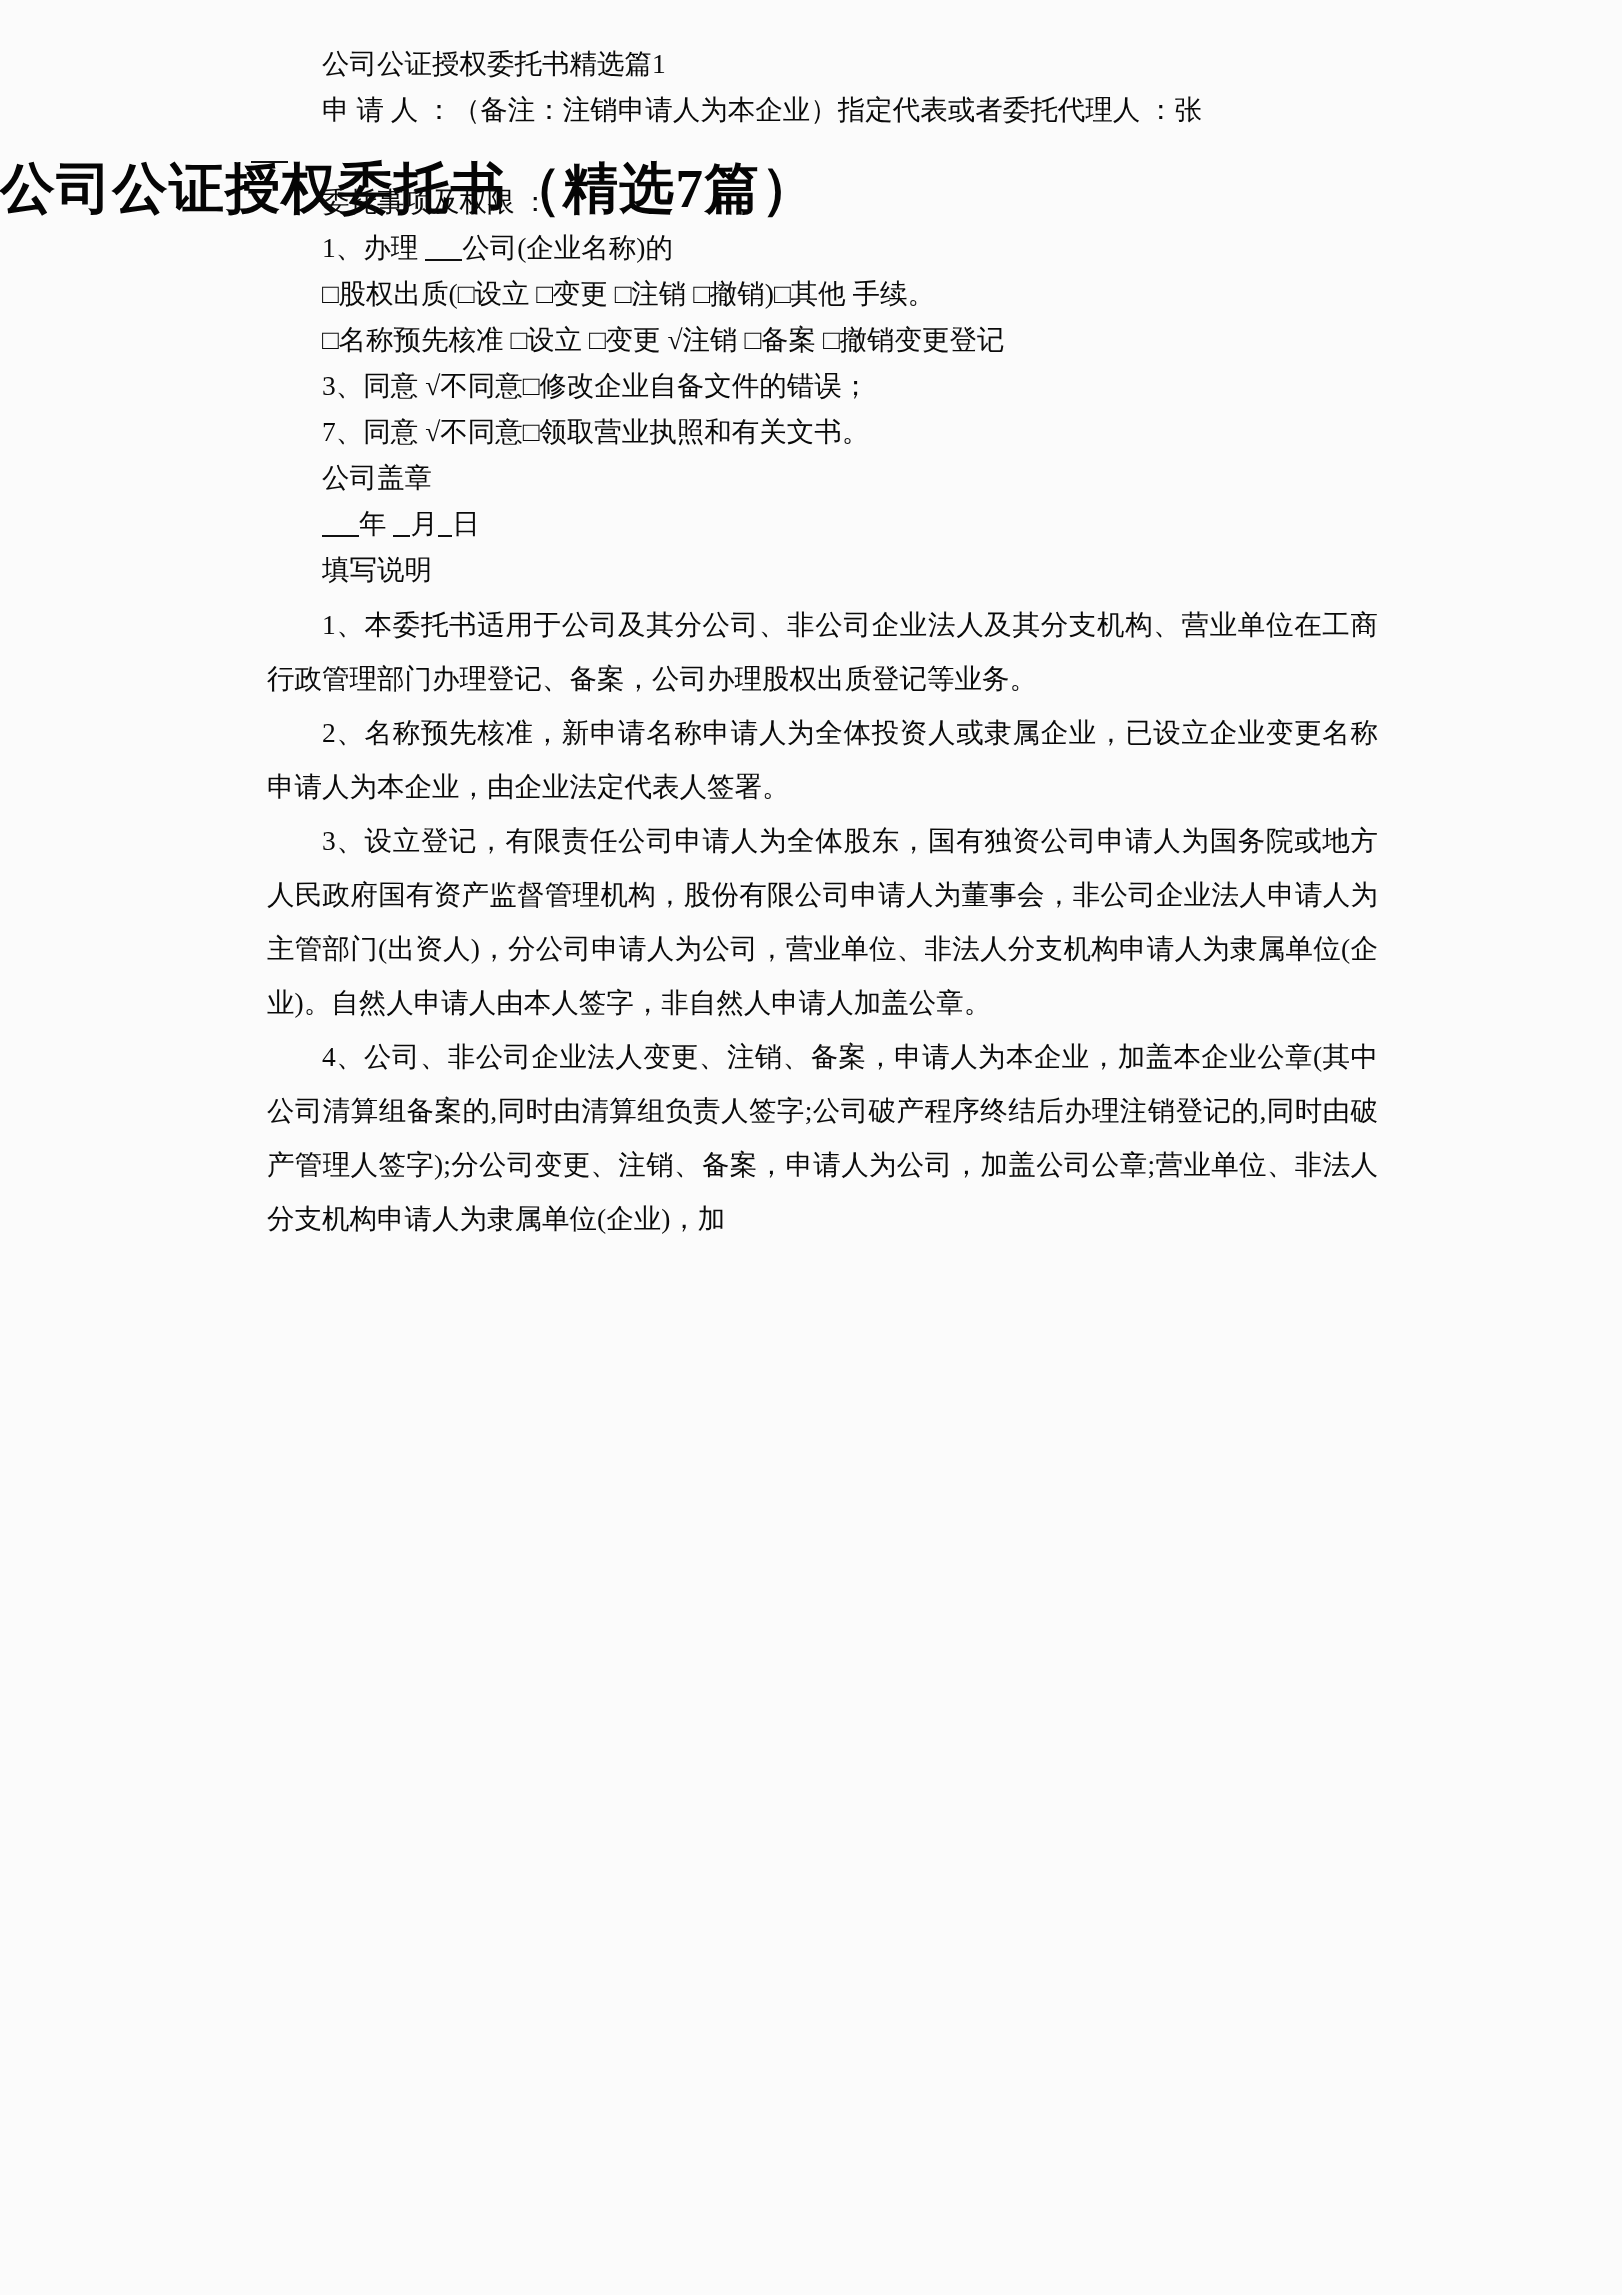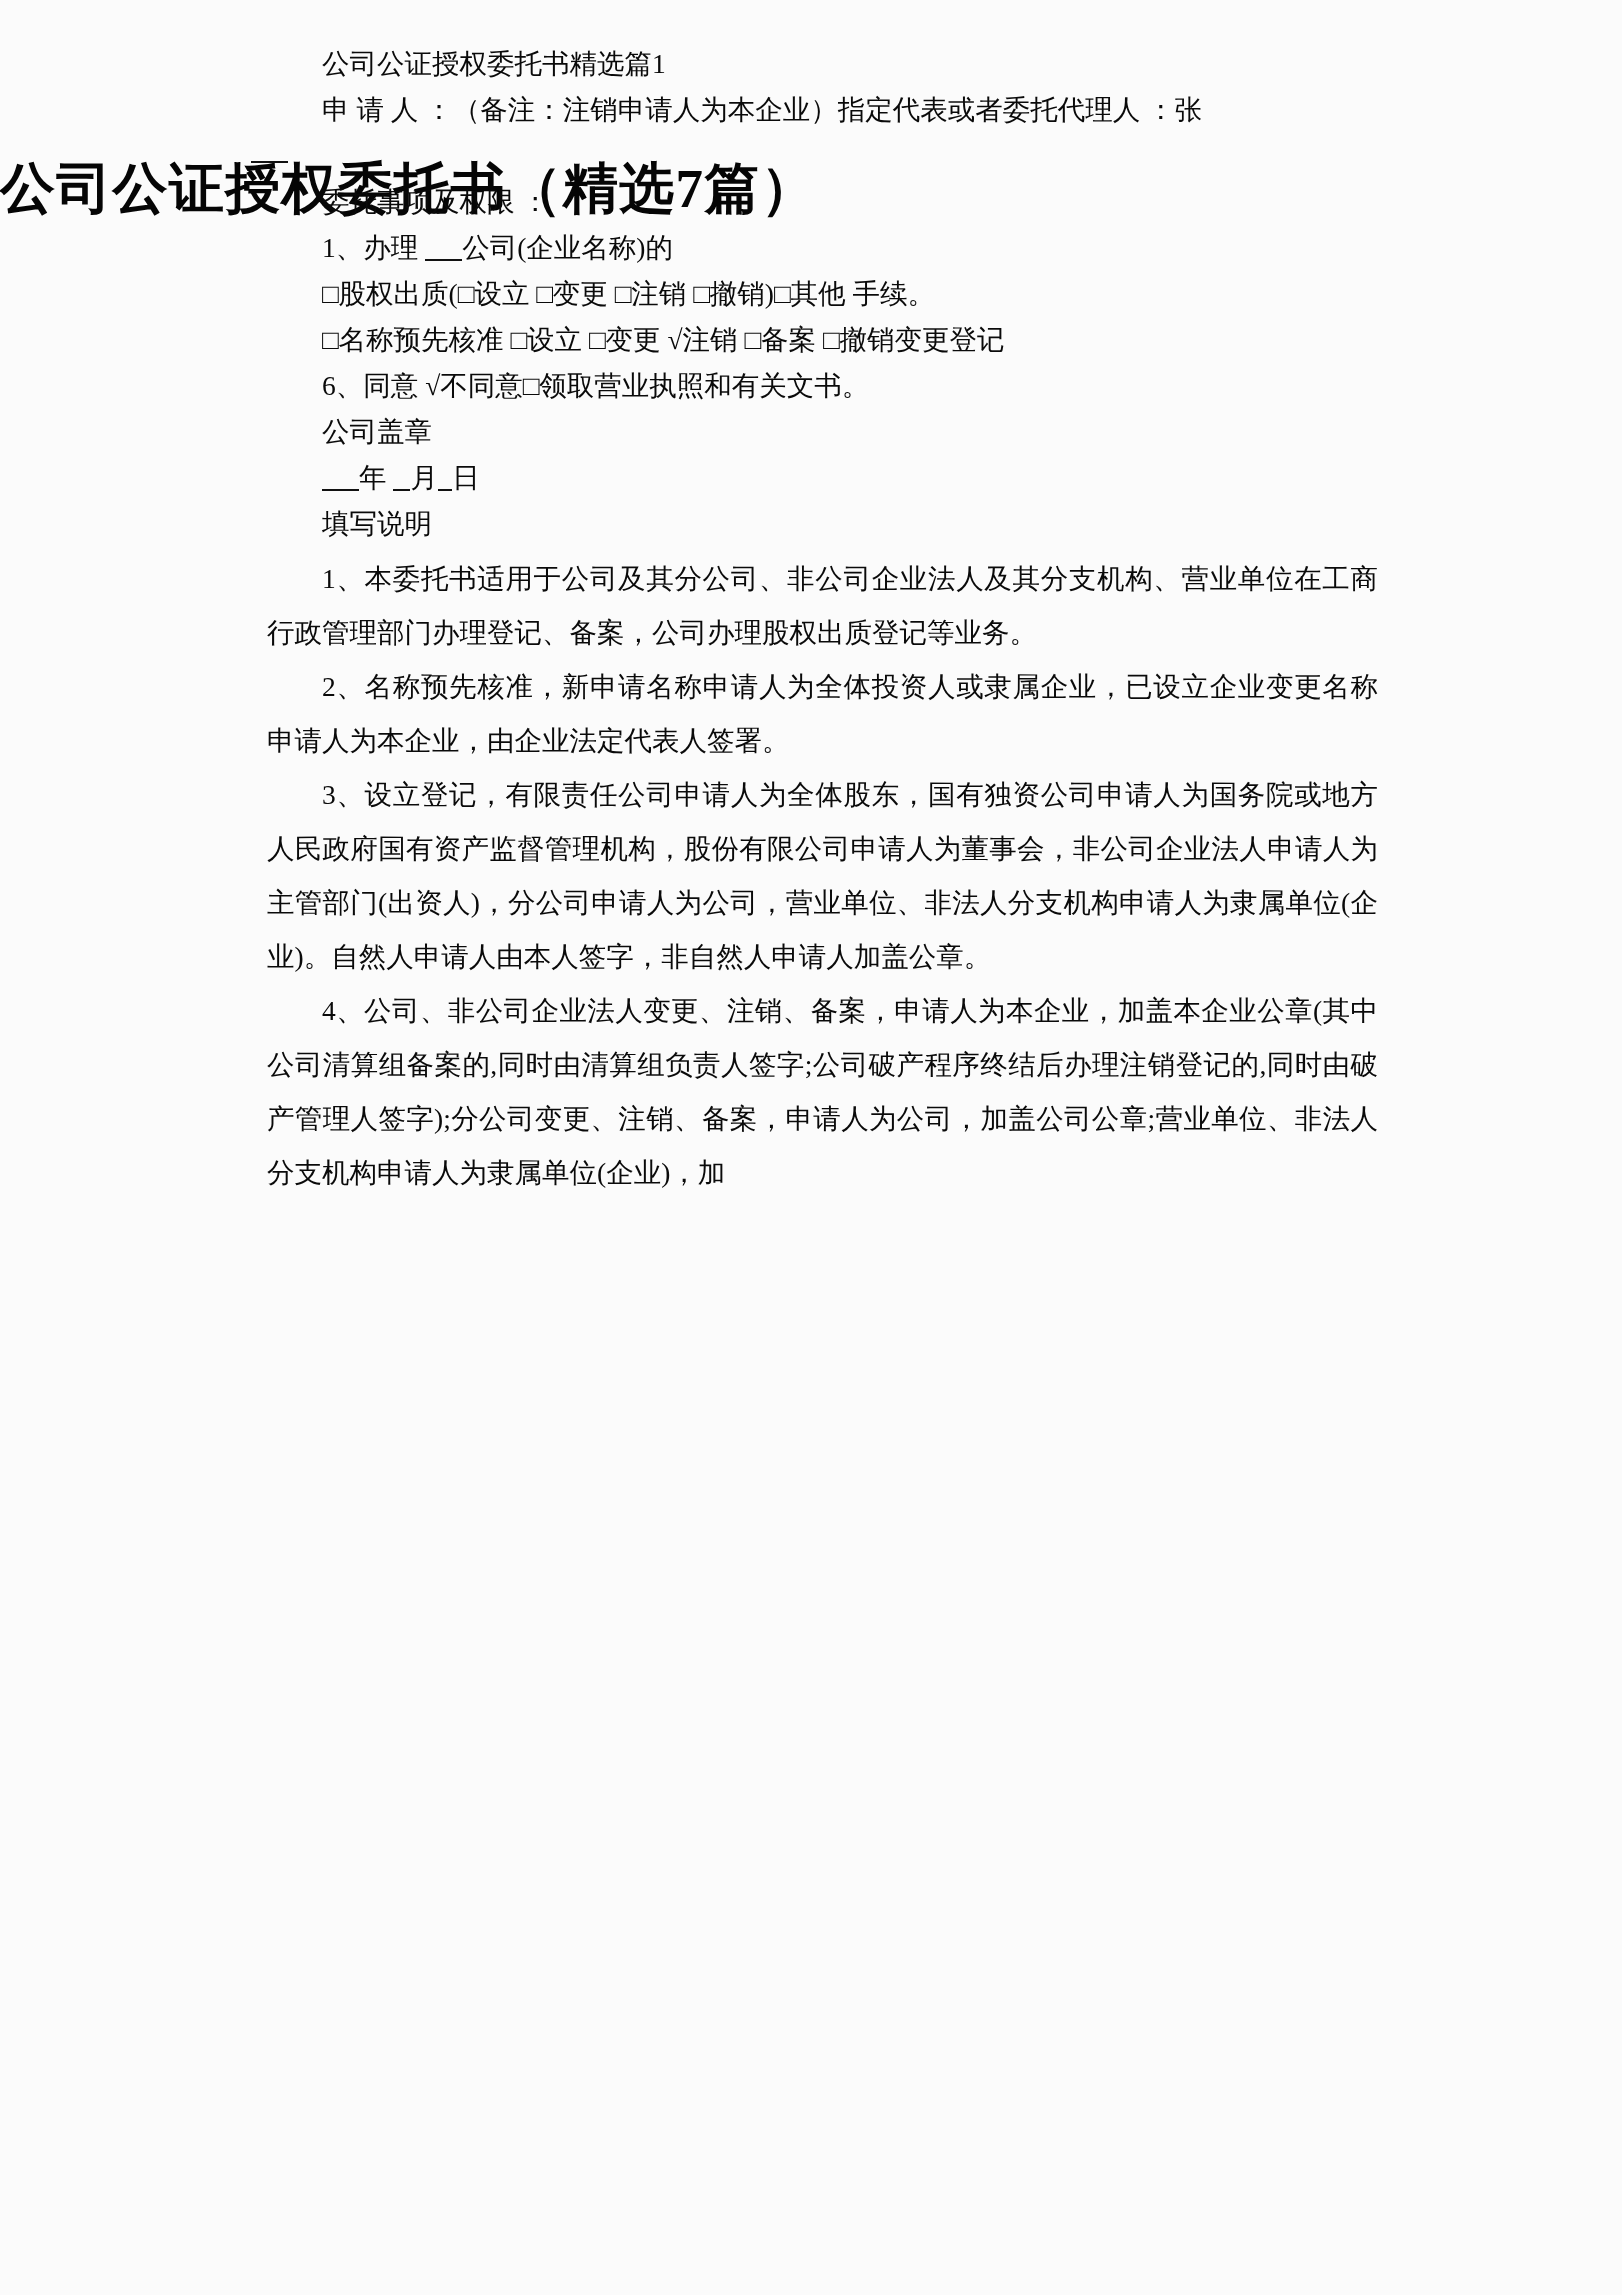--- a/index.html
+++ b/index.html
@@ -103,23 +103,24 @@
 
       <p class="line indent">委托事项及权限 ：</p>
 
       <p class="line indent"><span>1、办理 </span><span class="ul"></span><span>公司(企业名称)的</span></p>
 
       <p class="line indent">□股权出质(□设立 □变更 □注销 □撤销)□其他 手续。</p>
 
       <p class="line indent">□名称预先核准 □设立 □变更 √注销 □备案 □撤销变更登记</p>
 
 
+      <p class="line indent">3、同意 √不同意□修改企业自备文件的错误；</p>
 
 
-      <p class="line indent">6、同意 √不同意□领取营业执照和有关文书。</p>
+      <p class="line indent">7、同意 √不同意□领取营业执照和有关文书。</p>
 
       <p class="line indent">公司盖章</p>
 
       <p class="line indent"><span class="ul"></span><span>年 </span><span class="ul short"></span><span>月</span><span class="ul tiny"></span><span>日</span></p>
 
       <p class="line indent">填写说明</p>
 
       <div class="gap-sm"></div>
 
       <p class="line para">1、本委托书适用于公司及其分公司、非公司企业法人及其分支机构、营业单位在工商行政管理部门办理登记、备案，公司办理股权出质登记等业务。</p>

